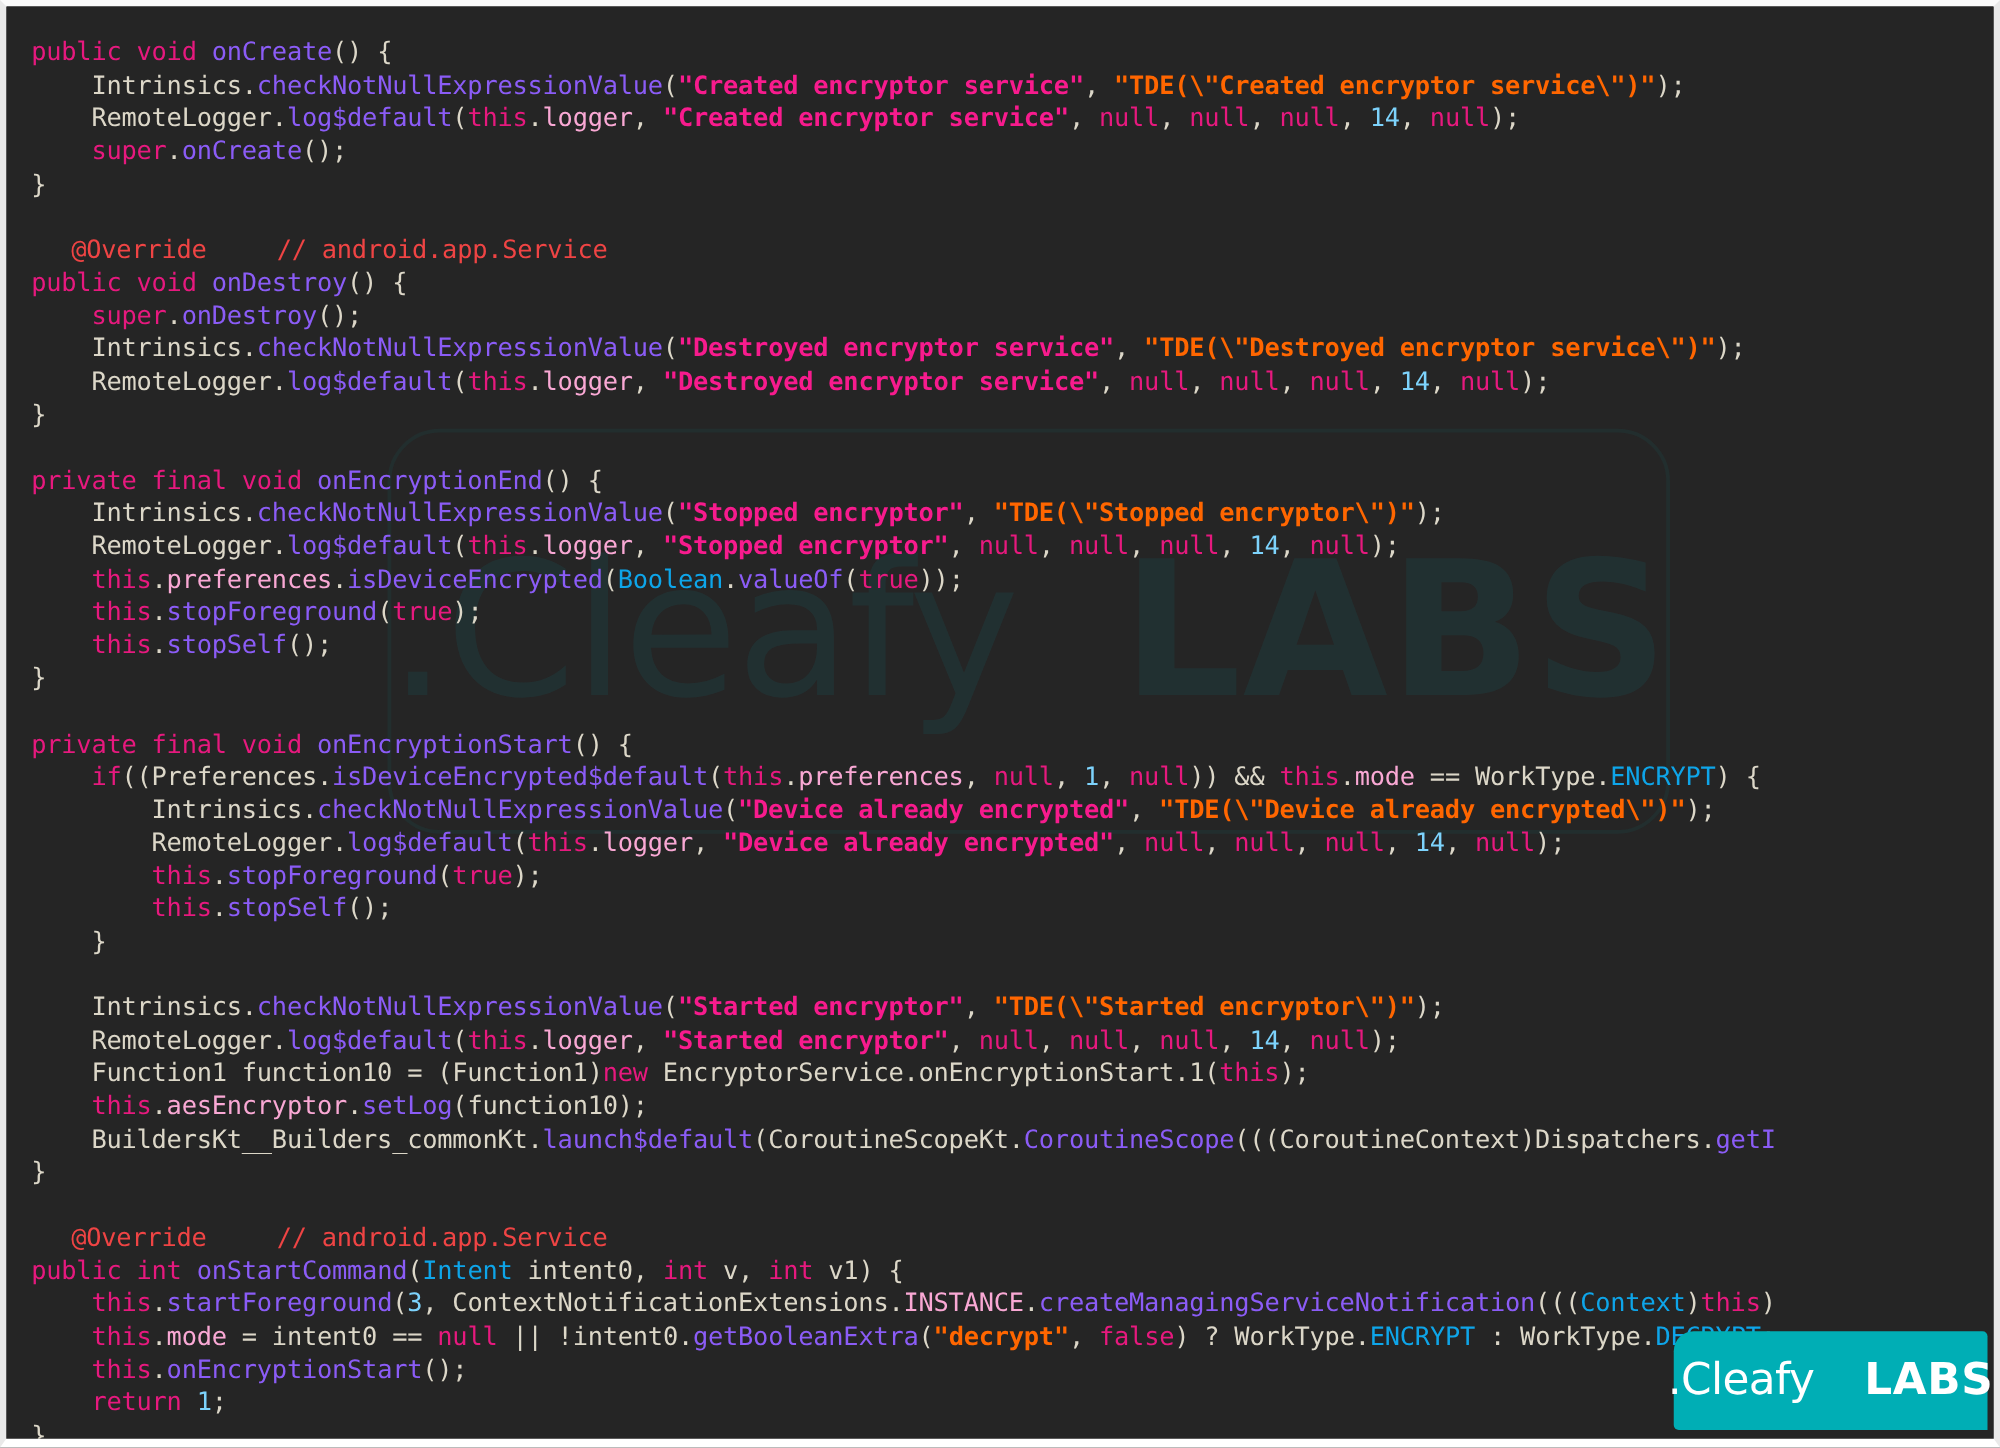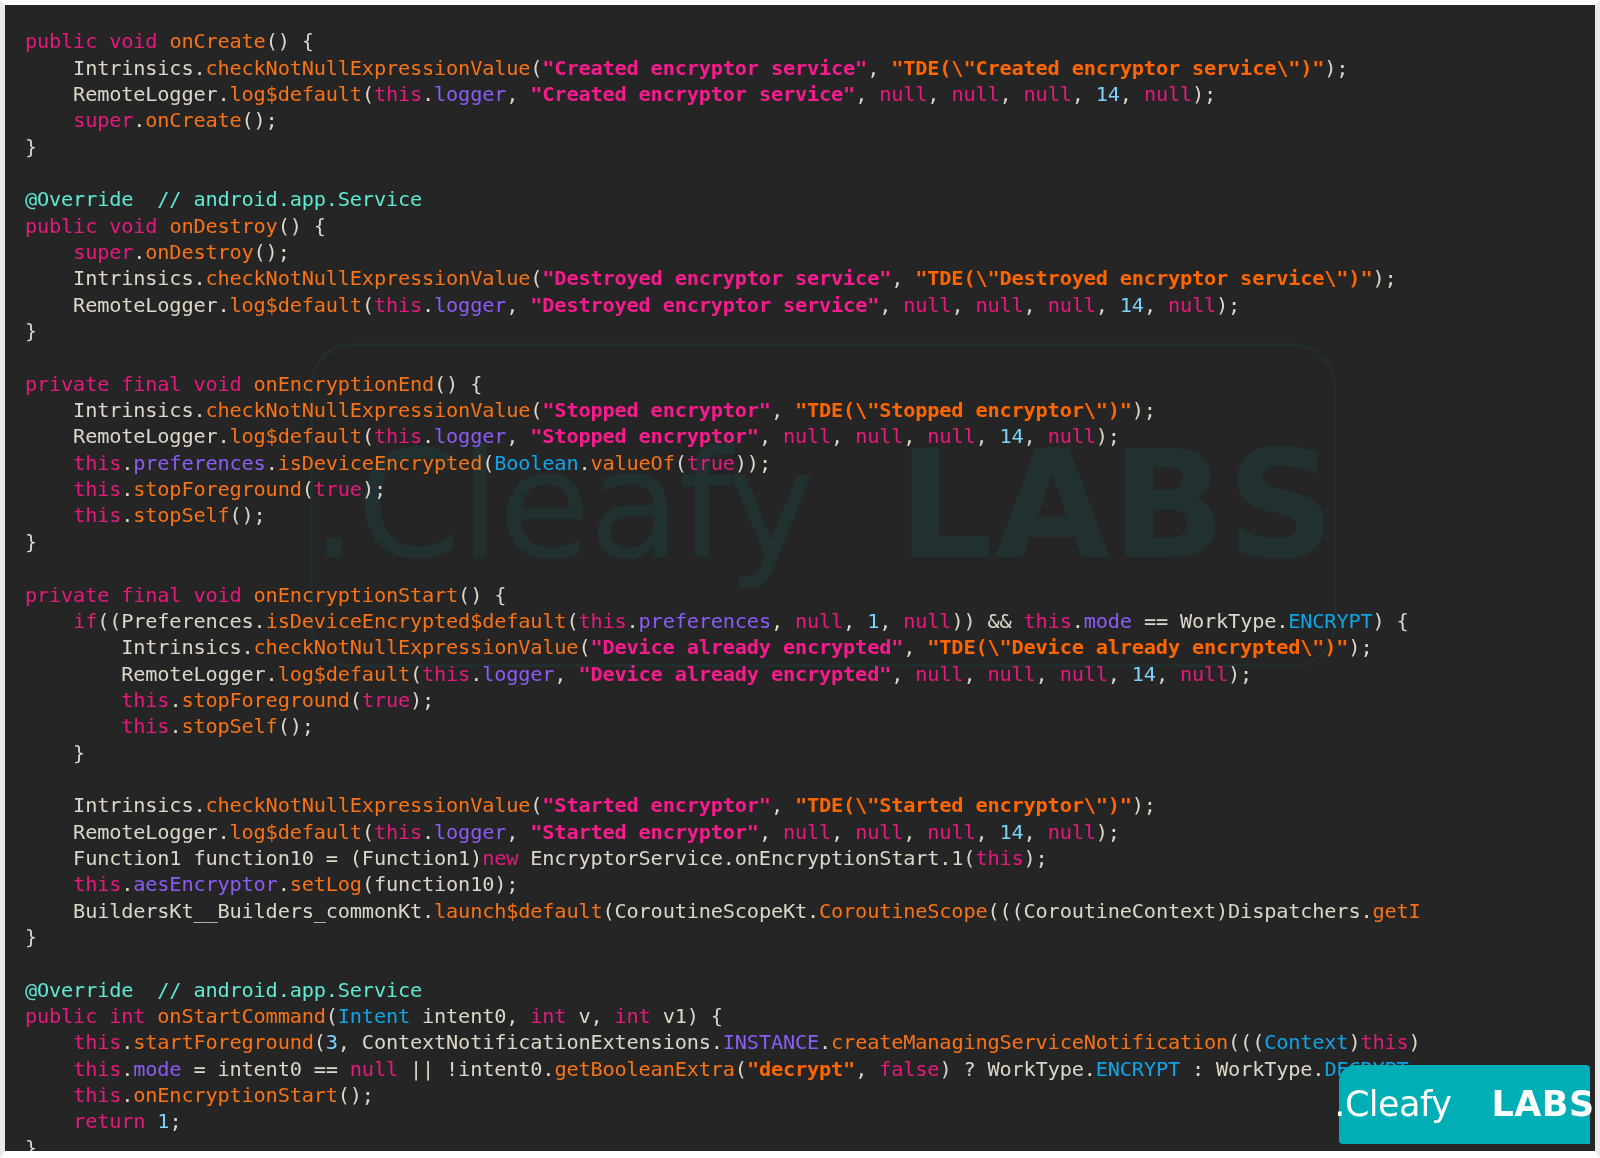--- a/index.html
+++ b/index.html
@@ -78,28 +78,28 @@
     font-size: 20.3px;
     line-height: 26.35px;
     letter-spacing: -0.18px;
     white-space: pre;
     color: #dcd7c8;
   }
   .line { height: 26.35px; white-space: pre; }
 
   
   .kw   { color: #e6197e; }                       
-  .mth  { color: #f97316; }                       
+  .mth  { color: #8b5cf6; }                       
   .id   { color: #dcd7c8; }                       
   .str  { color: #f71b8d; font-weight: bold; }    
   .str2 { color: #ff6600; font-weight: bold; }    
-  .fld  { color: #8b5cf6; }                       
+  .fld  { color: #f9a8d4; }                       
   .typ  { color: #0ea5e9; }                       
   .num  { color: #7dd3fc; }                       
-  .cmt  { color: #5eead4; }                       
+  .cmt  { color: #ef4444; margin-left: 32px; }                       
 
   
   #logo-badge {
     position: absolute;
     right: 5px;
     bottom: 7px;
     width: 251px;
     height: 79px;
     background: #00aeb5;
     border-top-left-radius: 16px;

